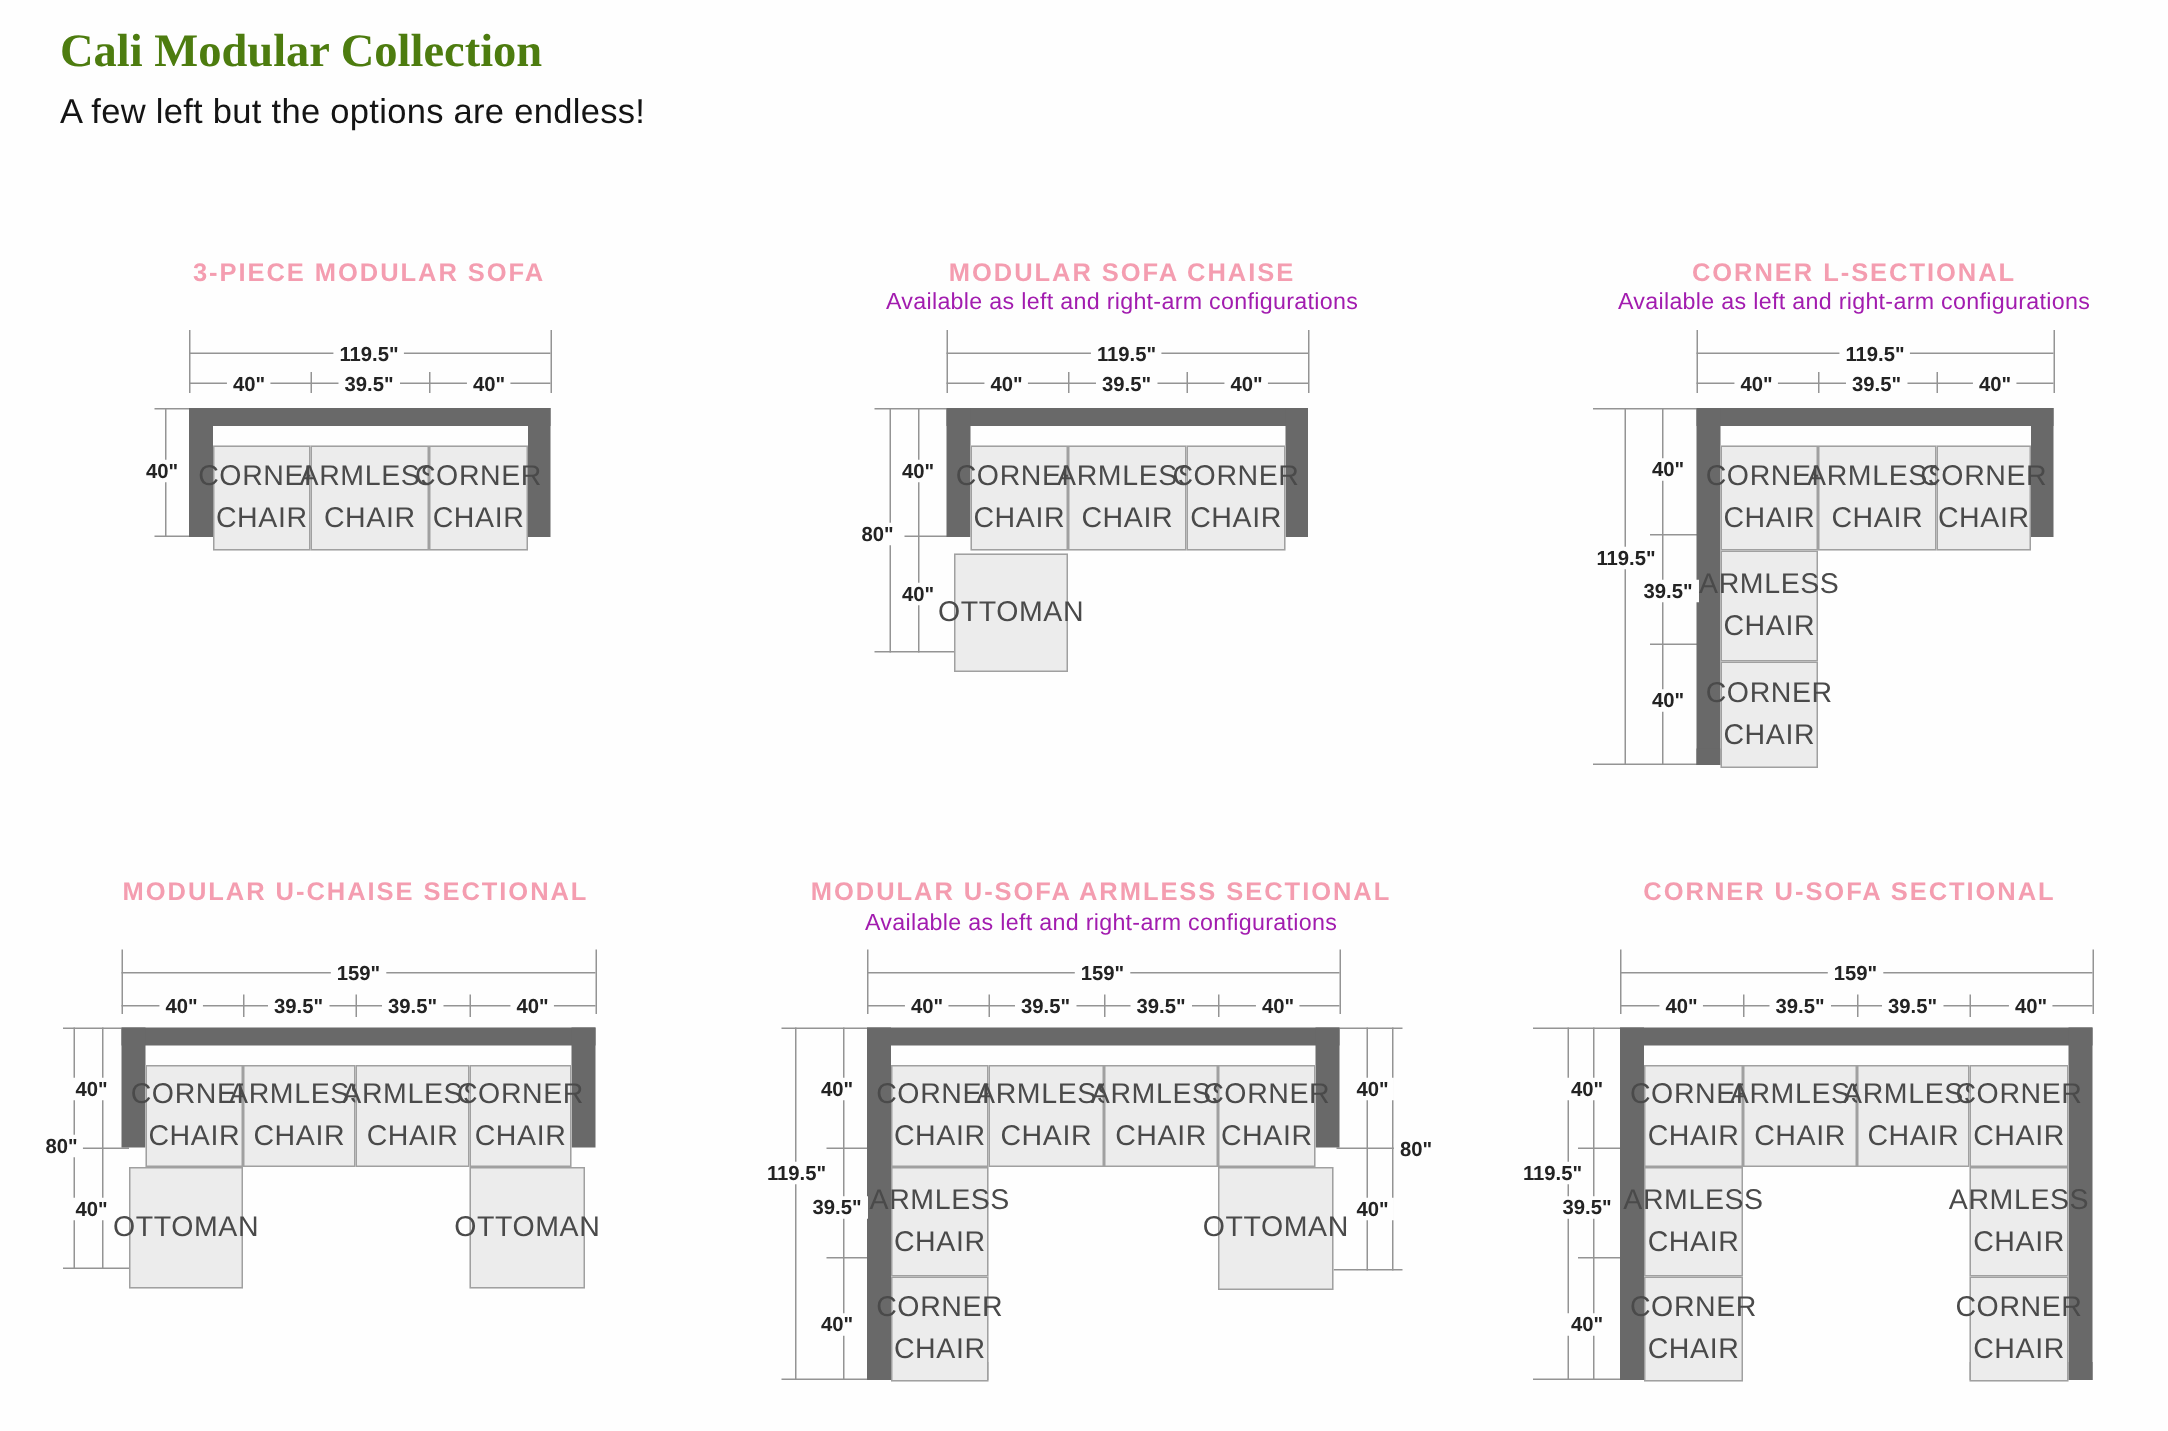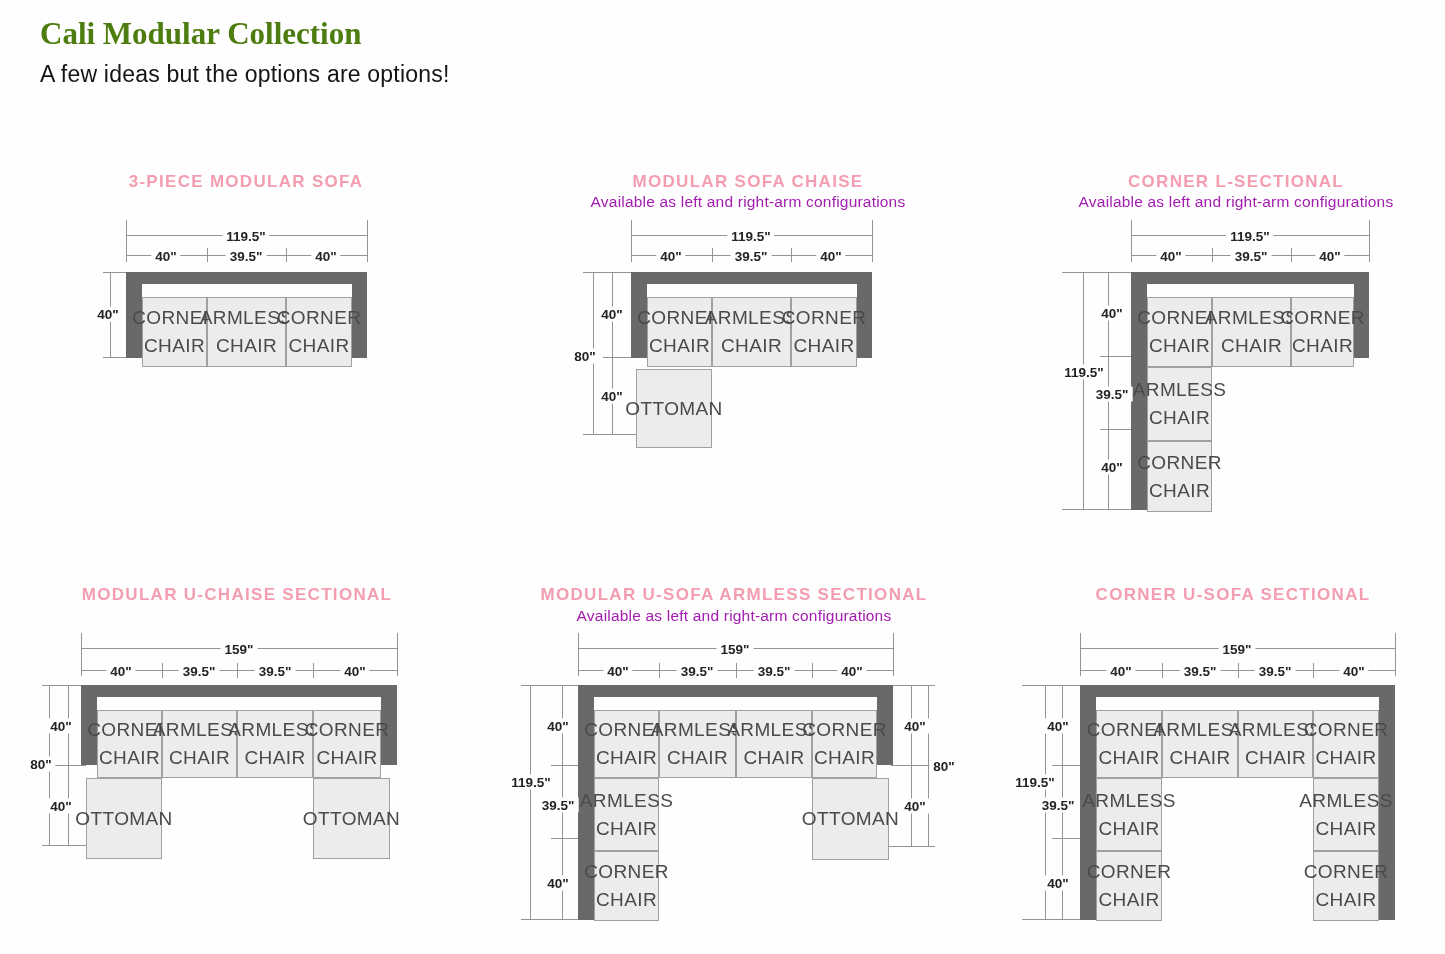--- a/index.html
+++ b/index.html
@@ -41,21 +41,21 @@
     background:#fefefe; padding:0 4px; z-index:5;
     font-size:13.5px; font-weight:700; color:#232323; white-space:nowrap;
   }
 </style>
 </head>
 <body>
 
 <div id="canvas">
 
   <div class="page-title">Cali Modular Collection</div>
-  <div class="page-sub">A few ideas but the options are options!</div>
+  <div class="page-sub">A few left but the options are endless!</div>
 
   <section>
     <div class="ttl" style="left:246px;top:172px">3-PIECE MODULAR SOFA</div>
 
     <div class="vl" style="left:126px;top:220px;height:42px"></div>
     <div class="vl" style="left:367px;top:220px;height:42px"></div>
     <div class="hl" style="left:126px;top:235px;width:241px"></div>
     <div class="dim" style="left:246px;top:236px">119.5"</div>
     <div class="hl" style="left:126px;top:255px;width:241px"></div>
     <div class="vl" style="left:207px;top:248px;height:14px"></div>

